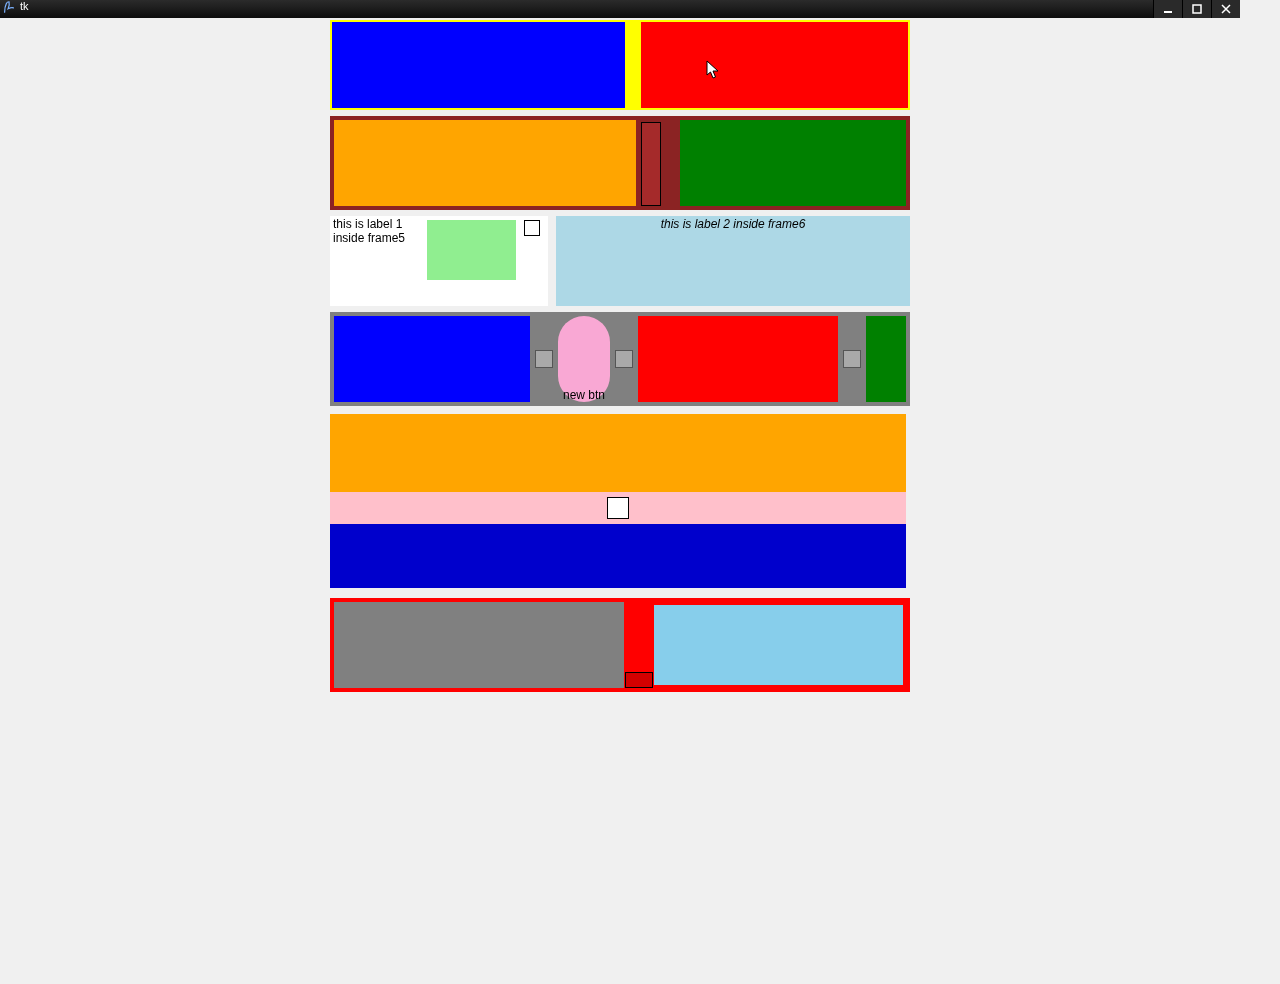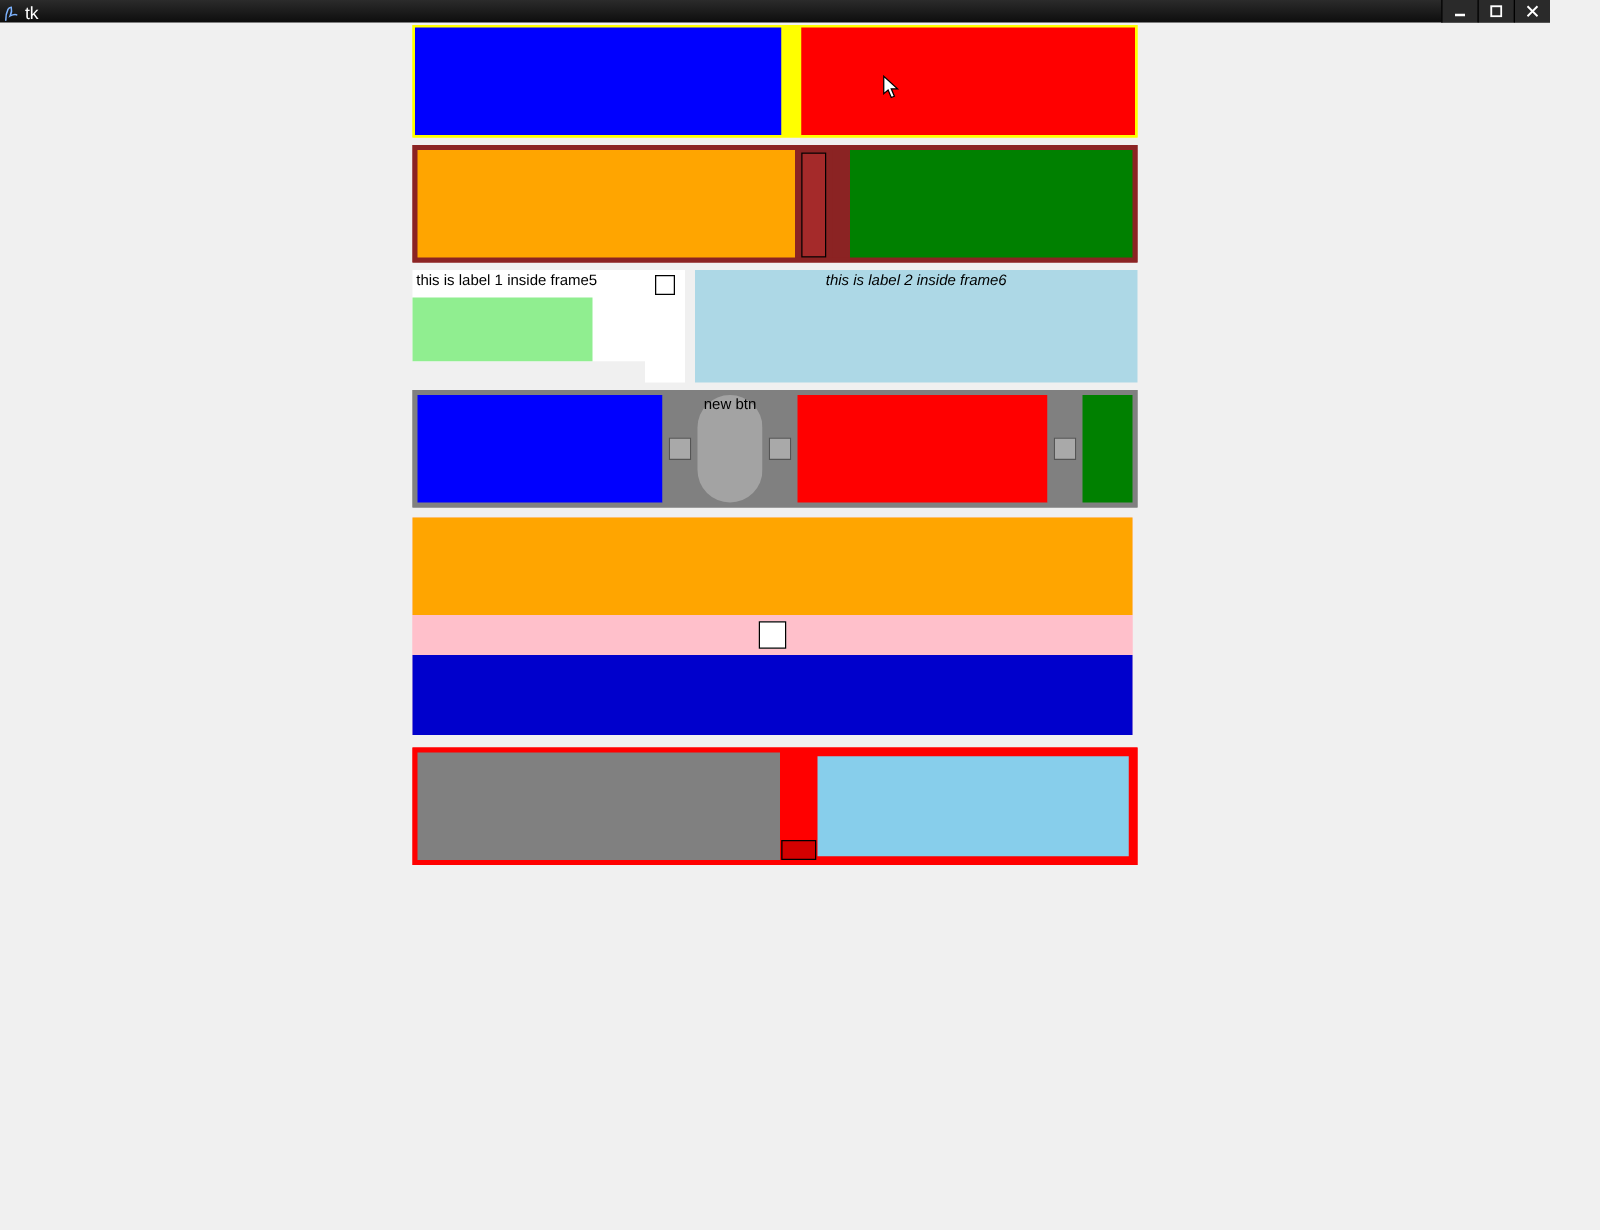--- a/index.html
+++ b/index.html
@@ -1,17 +1,17 @@
 <!DOCTYPE html>
 <html><head>
 <meta charset="utf-8">
 <style>
   html,body{margin:0;padding:0;width:1240px;height:952px;background:#f0f0f0;font-family:"Segoe UI",Tahoma,sans-serif;font-size:12px;overflow:hidden;}
   
-  .titlebar{height:18px;background:linear-gradient(to bottom,#2b2b2b,#0d0d0d);display:flex;align-items:flex-end;color:#fff;font-size:14px;}
+  .titlebar{height:18px;background:linear-gradient(to bottom,#2b2b2b,#0d0d0d);display:flex;align-items:flex-start;color:#fff;font-size:11px;}
   .tb-icon{width:14px;height:14px;margin:0 4px 0 2px;display:inline-block;color:#7db3ff;}
   .tb-icon svg{display:block;}
   .tb-title{flex:0 0 auto;}
   .tb-spacer{flex:1 1 auto;}
   .tb-btn{width:28px;height:18px;display:flex;align-items:center;justify-content:center;border-left:1px solid #000;background:#2a2a2a;}
   .tb-btn svg{width:10px;height:10px;display:block;}
   
   .client{padding:2px 0 0 0;}
   .stack{width:580px;margin-left:330px;}
   
@@ -23,34 +23,34 @@
   .r1-red{flex:1;height:86px;background:#ff0000;}
   
   .row2{margin-top:6px;height:94px;border:4px solid #8b2323;background:#8b2323;display:flex;box-sizing:border-box;}
   .r2-orange{width:302px;height:86px;background:#ffa500;}
   .r2-slider{width:30px;height:86px;background:#8b2323;display:flex;align-items:flex-start;justify-content:center;}
   .r2-thumb{width:18px;height:82px;margin-top:2px;background:#a52a2a;border:1px solid #000;}
   .r2-gap{width:14px;}
   .r2-green{flex:1;height:86px;background:#008000;}
   
   .row3{margin-top:6px;height:90px;display:flex;}
-  .frame5{width:186px;height:73px;background:#fff;display:flex;flex-direction:column;align-items:flex-start;}
+  .frame5{width:186px;height:90px;background:#fff;display:flex;align-items:flex-start;}
   .frame5 .lab{padding:1px 4px 3px 3px;color:#000;}
   .frame5 .lg{height:60px;width:144px;background:#90ee90;margin:4px 0 0 0;}
   .check-col{width:32px;height:90px;background:#fff;display:flex;align-items:flex-start;justify-content:center;padding-top:4px;box-sizing:border-box;}
   .chkbox{width:14px;height:14px;border:1px solid #000;background:#fff;}
   .gap3{width:8px;}
   .frame6{flex:1;height:90px;background:#add8e6;display:flex;justify-content:center;align-items:flex-start;}
   .frame6 .lab{background:#add8e6;padding:1px 2px;text-align:center;font-style:italic;}
   
   .row4{margin-top:6px;height:94px;border:4px solid #808080;background:#808080;display:flex;box-sizing:border-box;padding:0;}
   .r4-blue{width:196px;height:86px;background:#0000ff;}
   .graycol{width:28px;height:86px;background:#808080;display:flex;align-items:center;justify-content:center;}
   .chk-g{width:16px;height:16px;border:1px solid #555;background:#a9a9a9;}
-  .newbtn{width:52px;height:86px;background:#a3a3a3;display:flex;align-items:flex-start;justify-content:center;border-radius:26px;}
+  .newbtn{width:52px;height:86px;background:#f9a8d4;display:flex;align-items:flex-end;justify-content:center;border-radius:26px;}
   .r4-red{width:200px;height:86px;background:#ff0000;}
   .r4-green{flex:1;height:86px;background:#008000;}
   
   .row5{margin-top:8px;background:#ffc0cb;width:576px;}
   .r5-orange{height:78px;background:#ffa500;}
   .r5-mid{height:32px;background:#ffc0cb;display:flex;align-items:center;justify-content:center;}
   .r5-mid .chk{width:20px;height:20px;border:1px solid #000;background:#fff;}
   .r5-blue{height:64px;background:#0000cc;}
   
   .row6{margin-top:10px;height:94px;border:4px solid #ff0000;background:#ff0000;display:flex;box-sizing:border-box;}

